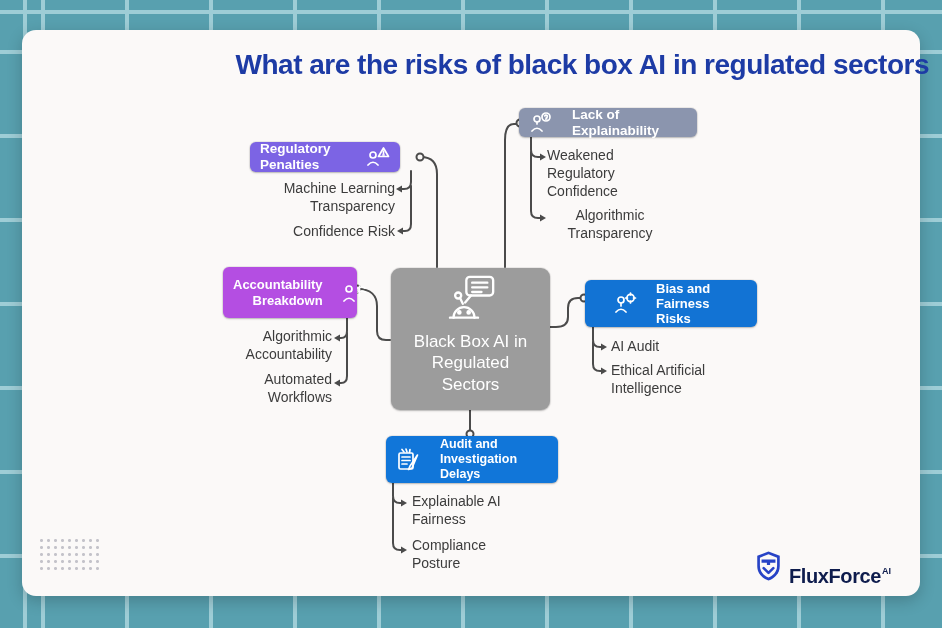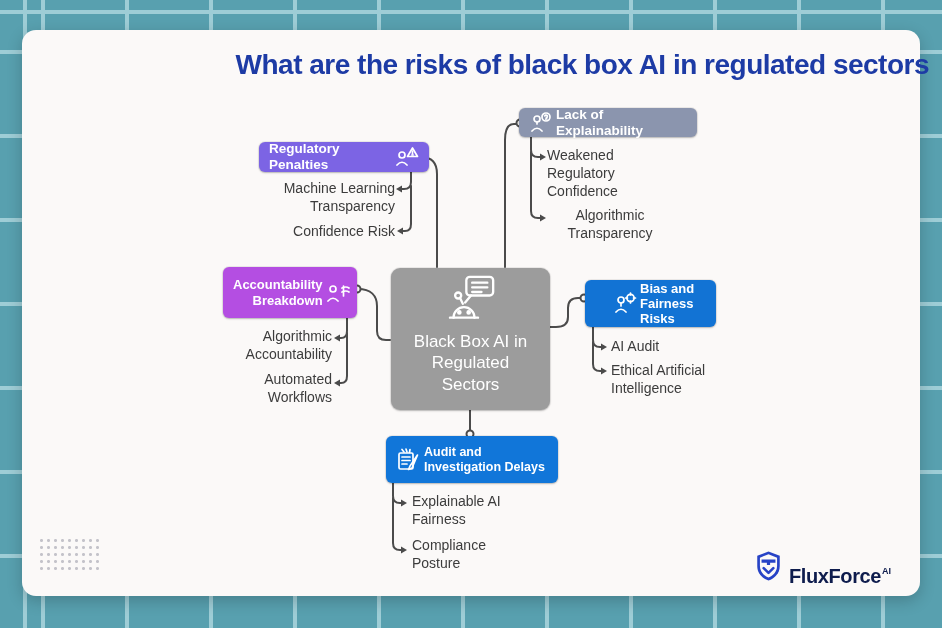--- a/index.html
+++ b/index.html
@@ -26,38 +26,38 @@
     font-size:28px;font-weight:800;letter-spacing:-0.5px;
     color:#1d3ba5;
     z-index:3;
   }
   svg.wires{position:absolute;left:0;top:0;z-index:2;pointer-events:none;}
   .wire{stroke:#4b4b4b;stroke-width:2;fill:none;stroke-linecap:round;}
   .dot{fill:#fbf9f8;stroke:#4b4b4b;stroke-width:2;}
   .arrow{fill:#4b4b4b;stroke:none;}
   .node{
     position:absolute;z-index:3;
-    display:flex;align-items:center;gap:3px;
+    display:flex;align-items:center;gap:19px;
     border-radius:6px;color:#fff;
     padding:3px 10px;box-sizing:border-box;
     font-weight:600;
     box-shadow:0 0 0 1px rgba(0,0,0,.06), 0 1px 2px rgba(0,0,0,.22);
   }
   .node .nlabel{line-height:1.18;}
   .node-center{
     left:391px;top:268px;width:159px;height:142px;
     background:#9c9c9c;border-radius:9px;
     flex-direction:column;justify-content:flex-start;gap:4px;
     text-align:center;font-size:17px;font-weight:500;
   }
   .node-center .nlabel{width:130px;line-height:1.26;}
-  .node-reg{left:259px;top:142px;width:170px;height:30px;background:#7c64e4;font-size:13.5px;justify-content:space-between;}
+  .node-reg{left:250px;top:142px;width:150px;height:30px;background:#7c64e4;font-size:13.5px;justify-content:space-between;}
   .node-lack{left:519px;top:108px;width:178px;height:29px;background:#8b95ae;font-size:13.5px;}
   .node-acct{left:223px;top:267px;width:134px;height:51px;background:#b44ee2;font-size:13px;justify-content:space-between;text-align:right;}
-  .node-bias{left:585px;top:280px;width:131px;height:47px;background:#1273d4;font-size:13px;padding-left:28px;}
+  .node-bias{left:585px;top:280px;width:172px;height:47px;background:#1273d4;font-size:13px;padding-left:28px;}
   .node-audit{left:386px;top:436px;width:172px;height:47px;background:#1176d9;font-size:12.5px;}
   .sub{
     position:absolute;z-index:3;
     font-size:14px;font-weight:500;color:#3c3c3c;line-height:1.27;
   }
   .sub.r{text-align:right;}
   .dots{
     position:absolute;left:38px;top:537px;width:62px;height:36px;z-index:3;
     background-image:radial-gradient(circle, #c4c3ca 1.3px, transparent 1.6px);
     background-size:7px 7px;

